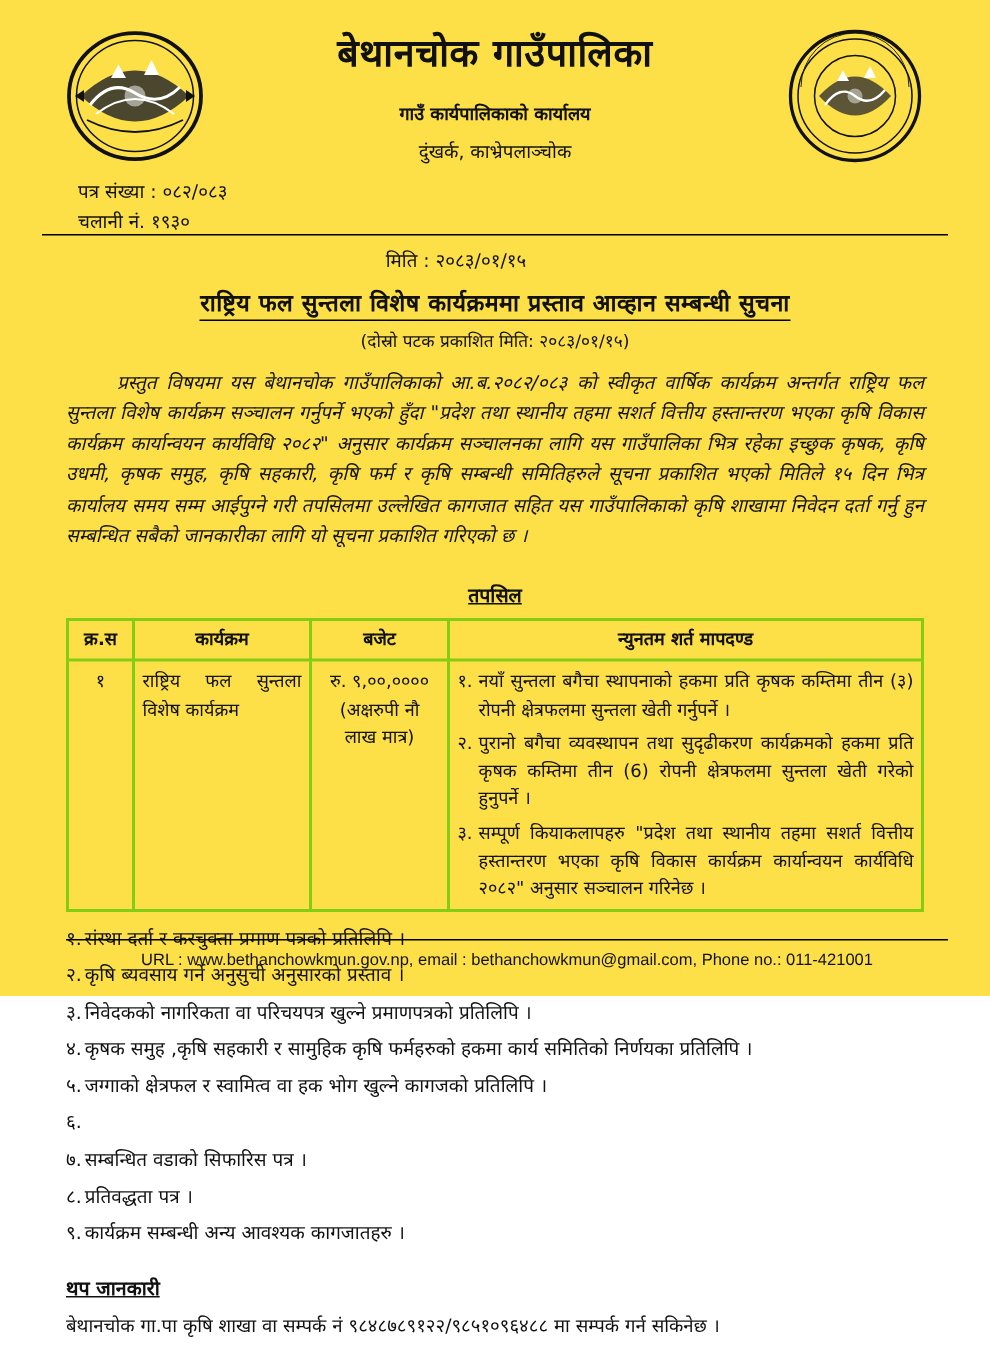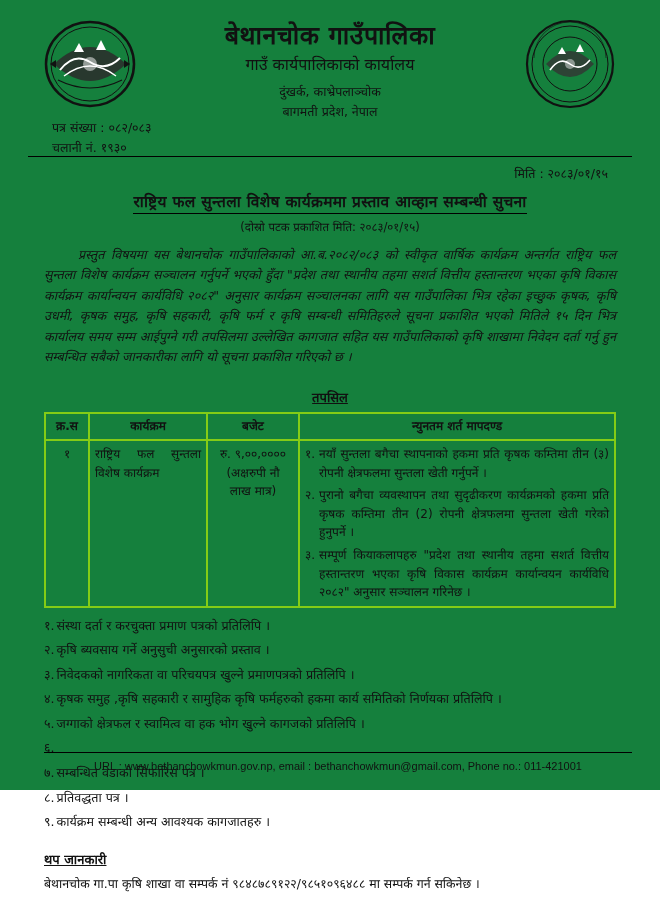--- a/index.html
+++ b/index.html
@@ -9,23 +9,23 @@
   }
   body {
     width: 660px; height: 910px;
     position: relative;
     font-family: "DejaVu Sans", "Liberation Sans", sans-serif;
     color: #111;
     overflow: hidden;
   }
   .page {
     position: relative;
-    width: 660px; height: 790px;
+    width: 660px; height: 664px;
     padding: 0;
-    background: #15803d;
+    background: #fde047;
   }
 
   
   .header {
     position: relative;
     height: 152px;
     padding: 10px 28px 0 28px;
   }
   .emblem {
     position: absolute;
@@ -41,23 +41,23 @@
     padding-top: 12px;
   }
   .gov-name {
     font-size: 25px;
     font-weight: bold;
     letter-spacing: .5px;
     line-height: 1.15;
     font-family: "DejaVu Sans", sans-serif;
   }
   .gov-office {
-    font-size: 16px;
-    margin-top: 2px;
-    font-weight: normal;
+    font-size: 12px;
+    margin-top: 16px;
+    font-weight: bold;
     font-family: "DejaVu Serif", serif;
   }
   .gov-addr1 {
     font-size: 12.5px;
     margin-top: 8px;
   }
   .gov-addr2 {
     font-size: 12.5px;
     margin-top: 3px;
   }
@@ -70,21 +70,21 @@
     line-height: 1.6;
   }
   .refblock div { white-space: nowrap; }
 
   .rule {
     margin: 4px 28px 0 28px;
     border-top: 1px solid #000;
   }
 
   .date-line {
-    text-align: right;
+    text-align: center;
     padding: 8px 52px 0 0;
     font-size: 12.5px;
   }
 
   
   .title-wrap {
     text-align: center;
     margin-top: 8px;
   }
   .doc-title {
@@ -234,21 +234,20 @@
         <path d="M52 34 l4 -8 l4 8 z" fill="#fff"></path>
         <circle cx="46" cy="46" r="5" fill="#fff" opacity="0.45"></circle>
         <path d="M10 40 a36 36 0 0 1 72 0" fill="none" stroke="#111" stroke-width=".6"></path>
       </svg>
     </div>
 
     <div class="head-center">
       <div class="gov-name">बेथानचोक गाउँपालिका</div>
       <div class="gov-office">गाउँ कार्यपालिकाको कार्यालय</div>
       <div class="gov-addr1">दुंखर्क, काभ्रेपलाञ्चोक</div>
-      <div class="gov-addr2">बागमती प्रदेश, नेपाल</div>
     </div>
 
     <div class="refblock">
       <div>पत्र संख्या : ०८२/०८३</div>
       <div>चलानी नं. १९३०</div>
     </div>
   </div>
 
   <div class="rule"></div>
 
@@ -283,21 +282,21 @@
             <div>(अक्षरुपी नौ</div>
             <div>लाख मात्र)</div>
           </td>
           <td class="c-cond">
             <div class="cond-item">
               <span class="cond-num">१.</span>
               <span class="cond-txt">नयाँ सुन्तला बगैचा स्थापनाको हकमा प्रति कृषक कम्तिमा तीन (३) रोपनी क्षेत्रफलमा सुन्तला खेती गर्नुपर्ने ।</span>
             </div>
             <div class="cond-item">
               <span class="cond-num">२.</span>
-              <span class="cond-txt">पुरानो बगैचा व्यवस्थापन तथा सुदृढीकरण कार्यक्रमको हकमा प्रति कृषक कम्तिमा तीन (2) रोपनी क्षेत्रफलमा सुन्तला खेती गरेको हुनुपर्ने ।</span>
+              <span class="cond-txt">पुरानो बगैचा व्यवस्थापन तथा सुदृढीकरण कार्यक्रमको हकमा प्रति कृषक कम्तिमा तीन (6) रोपनी क्षेत्रफलमा सुन्तला खेती गरेको हुनुपर्ने ।</span>
             </div>
             <div class="cond-item">
               <span class="cond-num">३.</span>
               <span class="cond-txt">सम्पूर्ण कियाकलापहरु "प्रदेश तथा स्थानीय तहमा सशर्त वित्तीय हस्तान्तरण भएका कृषि विकास कार्यक्रम कार्यान्वयन कार्यविधि २०८२" अनुसार सञ्चालन गरिनेछ ।</span>
             </div>
           </td>
         </tr>
       </tbody>
     </table>
 

